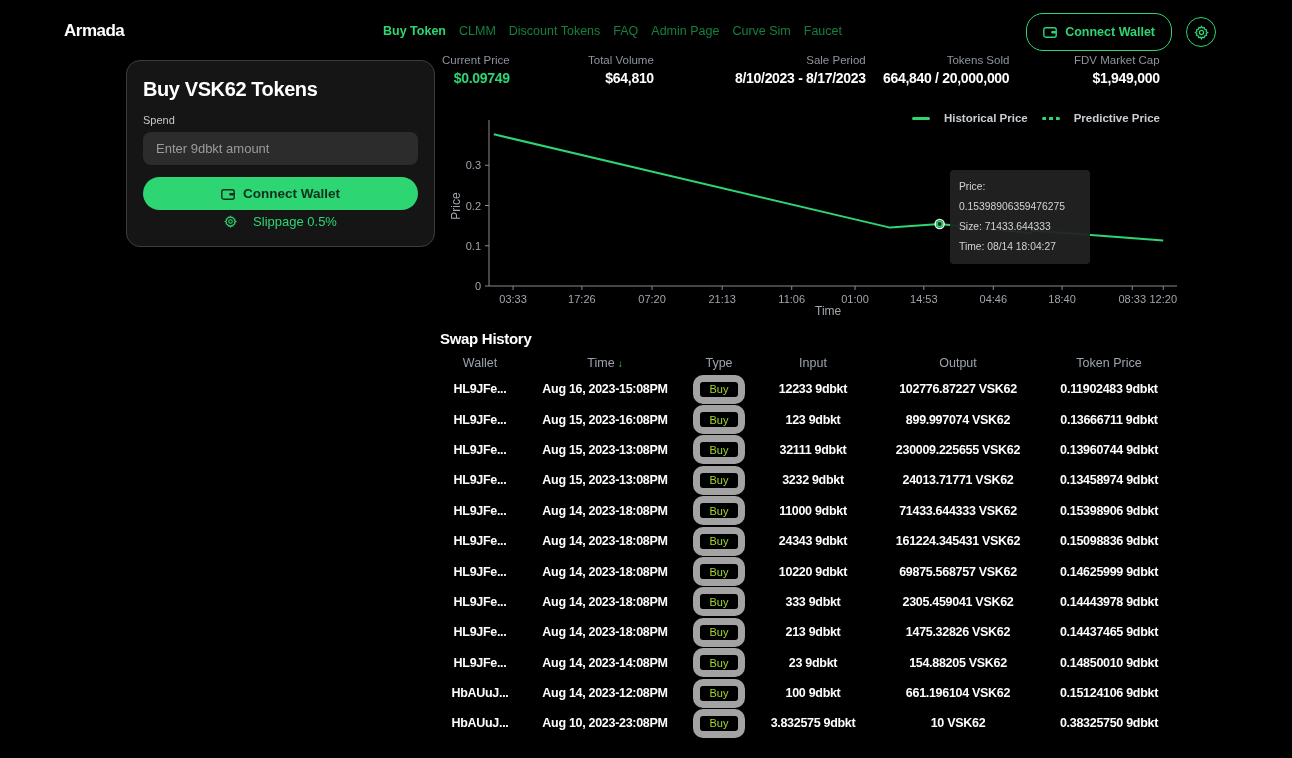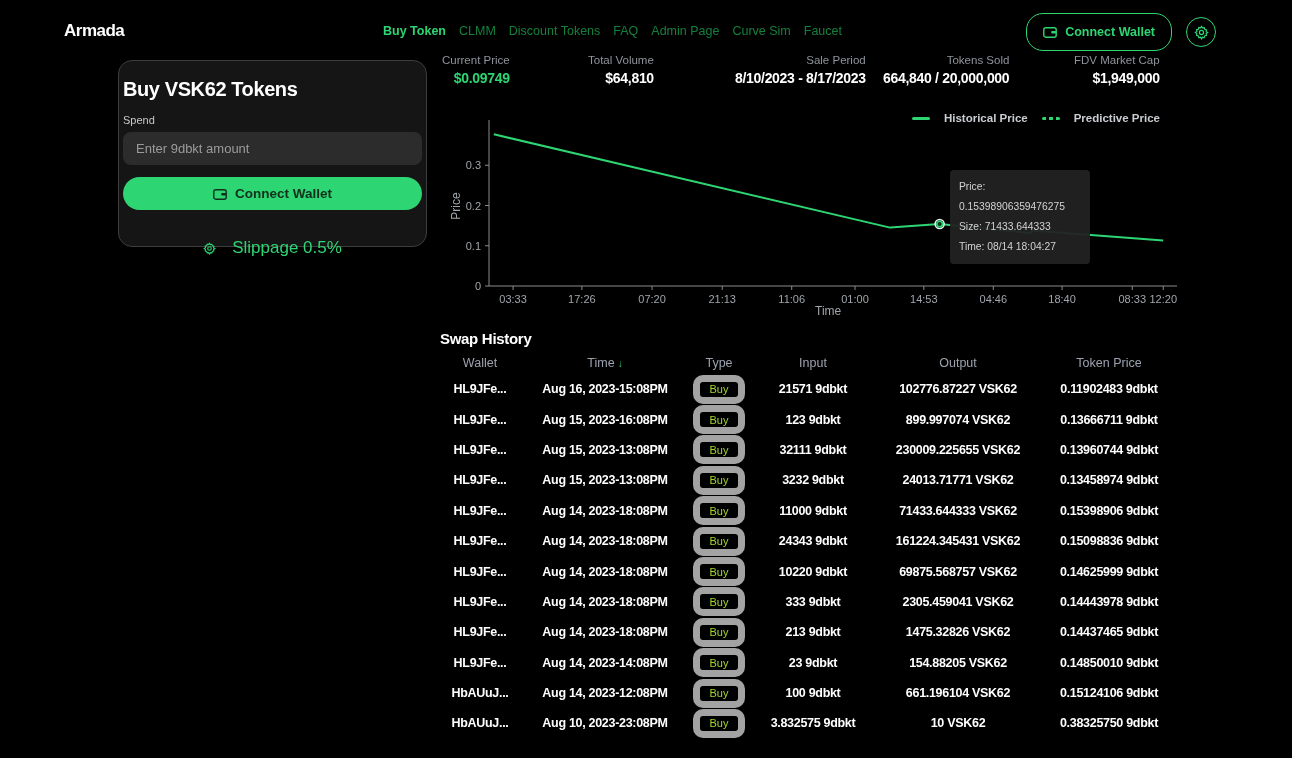--- a/index.html
+++ b/index.html
@@ -21,39 +21,39 @@
     color:#2ed573; font-size:12.5px; font-weight:700; font-family:inherit; cursor:pointer;
   }
   .gear-btn {
     position:absolute; right:76px; top:17px; width:30px; height:30px; border-radius:50%;
     background:transparent; border:1px solid #2ed573; color:#2ed573;
     display:flex; align-items:center; justify-content:center; cursor:pointer;
   }
 
   
   .buy-card {
-    position:absolute; left:118px; top:60px; width:309px; height:187px;
-    background:#151515; border:1px solid #3d3d3d; border-radius:14px; padding:17px 4px;
+    position:absolute; left:126px; top:60px; width:309px; height:187px;
+    background:#151515; border:1px solid #3d3d3d; border-radius:14px; padding:17px 16px;
     box-shadow:0 0 0 2px #000;
   }
   .buy-card h2 { font-size:20px; font-weight:700; letter-spacing:-0.4px; color:#fff; margin-bottom:13px; }
   .spend-label { display:block; font-size:11px; color:#c9c9c9; margin-bottom:6px; }
   .spend-input {
     width:100%; height:33px; background:#2c2c2c; border:none; border-radius:8px;
     color:#e8e8e8; font-size:13px; font-family:inherit; padding:0 13px; outline:none;
   }
   .spend-input::placeholder { color:#9b9b9b; }
   .green-btn {
     width:100%; height:33px; margin-top:12px; background:#2ed573; border:none; border-radius:17px;
     color:#11301d; font-size:13.5px; font-weight:700; font-family:inherit; cursor:pointer;
     display:flex; align-items:center; justify-content:center; gap:8px;
   }
   .slippage {
-    margin-top:28px; display:flex; align-items:center; justify-content:center; gap:16px;
-    color:#2ed573; font-size:17px; cursor:pointer;
+    margin-top:4px; display:flex; align-items:center; justify-content:center; gap:16px;
+    color:#2ed573; font-size:13px; cursor:pointer;
   }
 
   
   .stat { position:absolute; top:54px;text-align:right; }
   .stat-label { font-size:11.5px; color:#8e949b; font-weight:500; }
   .stat-value { margin-top:4px; font-size:14px; color:#fff; font-weight:700; letter-spacing:-0.3px; }
   .stat-value.accent { color:#2ed573; }
 
   
   .chart { position:absolute; left:440px; top:108px; width:752px; height:212px; }
@@ -221,21 +221,21 @@
         <div class="th">Time<span class="sort-icon">↓</span></div>
         <div class="th">Type</div>
         <div class="th">Input</div>
         <div class="th">Output</div>
         <div class="th">Token Price</div>
       </div>
       <div class="trow">
         <div class="td">HL9JFe...</div>
         <div class="td">Aug 16, 2023-15:08PM</div>
         <div class="td"><span class="badge">Buy</span></div>
-        <div class="td">21571 9dbkt</div>
+        <div class="td">12233 9dbkt</div>
         <div class="td">102776.87227 VSK62</div>
         <div class="td">0.11902483 9dbkt</div>
       </div>
       <div class="trow">
         <div class="td">HL9JFe...</div>
         <div class="td">Aug 15, 2023-16:08PM</div>
         <div class="td"><span class="badge">Buy</span></div>
         <div class="td">123 9dbkt</div>
         <div class="td">899.997074 VSK62</div>
         <div class="td">0.13666711 9dbkt</div>

